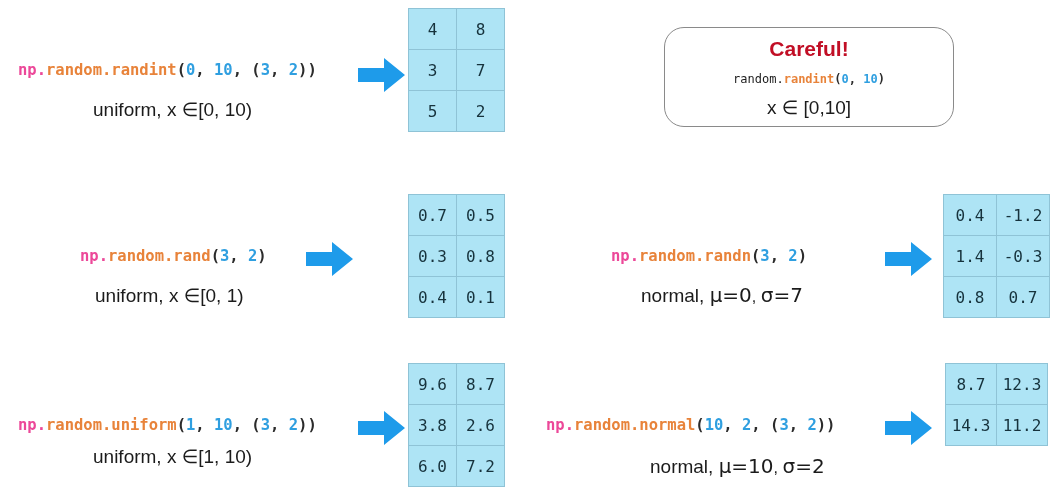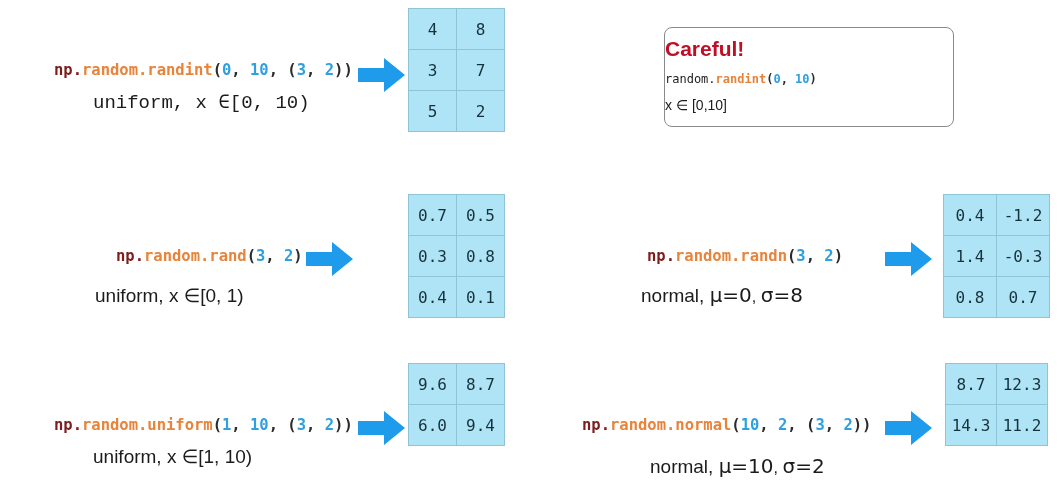--- a/index.html
+++ b/index.html
@@ -21,21 +21,21 @@
 
   
   .code {
     font-family: "DejaVu Sans Mono", monospace;
     font-size: 15.5px;
     font-weight: bold;
     white-space: nowrap;
     letter-spacing: 0px;
     line-height: 1;
   }
-  .code .mod   { color: #7f1d1d; margin-left: 36px; }     
+  .code .mod   { color: #ec4899; }     
   .code .pkg   { color: #e8833a; }     
   .code .fn    { color: #e8833a; }     
   .code .punc  { color: #2b2b2b; }     
   .code .num   { color: #2f9fe0; }     
 
   
   .desc {
     font-family: "Liberation Sans", sans-serif;
     font-size: 19px;
     color: #1b1b1b;
@@ -68,23 +68,24 @@
     padding: 0;
   }
   .matrix.w-int td  { width: 47px;  height: 40px; }
   .matrix.w-dec td  { width: 47px;  height: 40px; }
   .matrix.w-neg td  { width: 52px;  height: 40px; }
   .matrix.w-two td  { width: 50px;  height: 40px; }
 
   
   .careful-box {
     border: 1.6px solid #8a8a8a;
-    border-radius: 8px;
+    border-radius: 20px;
     background: #ffffff;
     box-sizing: border-box;
+    text-align: center;
   }
   .careful-title {
     font-family: "Liberation Sans", sans-serif;
     font-weight: bold;
     font-size: 21px;
     color: #c10e25;
     line-height: 1;
   }
   .careful-code {
     font-family: "DejaVu Sans Mono", monospace;
@@ -92,34 +93,34 @@
     font-weight: bold;
     line-height: 1;
     white-space: nowrap;
   }
   .careful-code .mod  { color: #1c1c1c; font-weight: normal; }
   .careful-code .fn   { color: #e8833a; }
   .careful-code .punc { color: #2b2b2b; }
   .careful-code .num  { color: #2f9fe0; }
   .careful-range {
     font-family: "Liberation Sans", sans-serif;
-    font-size: 14px;
+    font-size: 19px;
     color: #1b1b1b;
     line-height: 1;
     white-space: nowrap;
   }
 </style>
 </head>
 <body>
 
 <div class="abs code" style="left:18px; top:63px;">
   <span class="mod">np.</span><span class="pkg">random.</span><span class="fn">randint</span><span class="punc">(</span><span class="num">0</span><span class="punc">, </span><span class="num">10</span><span class="punc">, </span><span class="punc">(</span><span class="num">3</span><span class="punc">, </span><span class="num">2</span><span class="punc">)</span><span class="punc">)</span>
 </div>
 
-<div class="abs desc" style="left:93px; top:94px;font-family:Liberation Mono, monospace;">uniform, x ∈[0, 10)</div>
+<div class="abs desc" style="left:93px; top:100px;">uniform, x ∈[0, 10)</div>
 
 <div class="abs" style="left:358px; top:58px;">
   <svg class="arrow" width="48" height="34" viewBox="0 0 48 34" aria-hidden="true">
     <path d="M0 10 H26 V0 L47 17 L26 34 V24 H0 Z" fill="#1e9bea"></path>
   </svg>
 </div>
 
 <table class="abs matrix w-int" style="left:408px; top:8px;">
   <tbody>
       <tr>
@@ -172,21 +173,21 @@
     <td>0.1</td>
   </tr>
 </tbody>
   </table>
 
 <div class="abs code" style="left:611px; top:249px;text-align:right;">
   <span class="mod">np.</span><span class="pkg">random.</span><span class="fn">randn</span><span class="punc">(</span><span class="num">3</span><span class="punc">, </span><span class="num">2</span><span class="punc">)</span>
 </div>
 
 <div class="abs desc" style="left:641px; top:285px;">
-  <span>normal, </span><span class="greek">μ=0</span><span class="sm">,  </span><span class="greek">σ=8</span>
+  <span>normal, </span><span class="greek">μ=0</span><span class="sm">,  </span><span class="greek">σ=7</span>
 </div>
 
 <div class="abs" style="left:885px; top:242px;">
   <svg class="arrow" width="48" height="34" viewBox="0 0 48 34" aria-hidden="true">
     <path d="M0 10 H26 V0 L47 17 L26 34 V24 H0 Z" fill="#1e9bea"></path>
   </svg>
 </div>
 
 <table class="abs matrix w-neg" style="left:943px; top:194px;">
   <tbody>
@@ -217,22 +218,26 @@
   </svg>
 </div>
 
 <table class="abs matrix w-dec" style="left:408px; top:363px;">
   <tbody>
       <tr>
     <td>9.6</td>
     <td>8.7</td>
   </tr>
   <tr>
+    <td>3.8</td>
+    <td>2.6</td>
+  </tr>
+  <tr>
     <td>6.0</td>
-    <td>9.4</td>
+    <td>7.2</td>
   </tr>
 </tbody>
   </table>
 
 <div class="abs code" style="left:546px; top:418px;">
   <span class="mod">np.</span><span class="pkg">random.</span><span class="fn">normal</span><span class="punc">(</span><span class="num">10</span><span class="punc">, </span><span class="num">2</span><span class="punc">, </span><span class="punc">(</span><span class="num">3</span><span class="punc">, </span><span class="num">2</span><span class="punc">)</span><span class="punc">)</span>
 </div>
 
 <div class="abs desc" style="left:650px; top:456px;">
   <span>normal, </span><span class="greek">μ=10</span><span class="sm">,  </span><span class="greek">σ=2</span>

